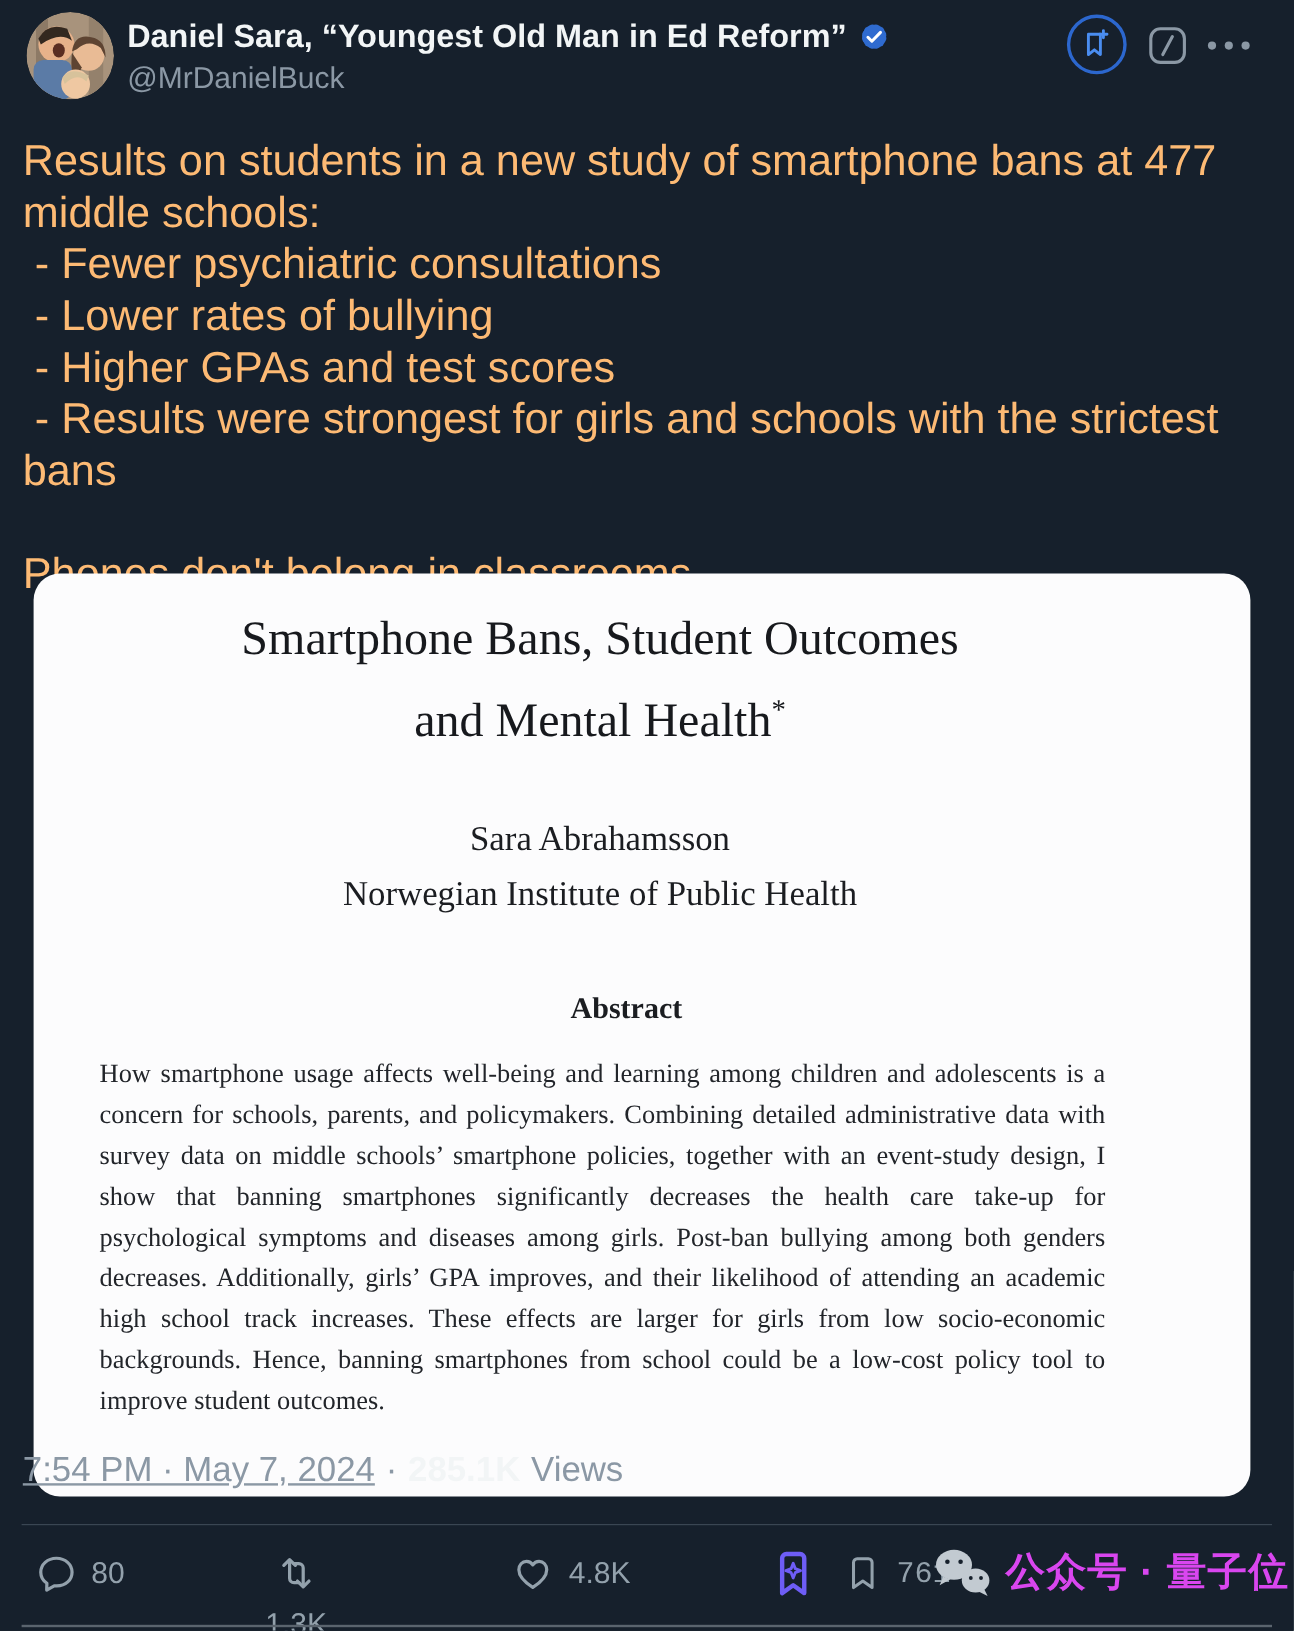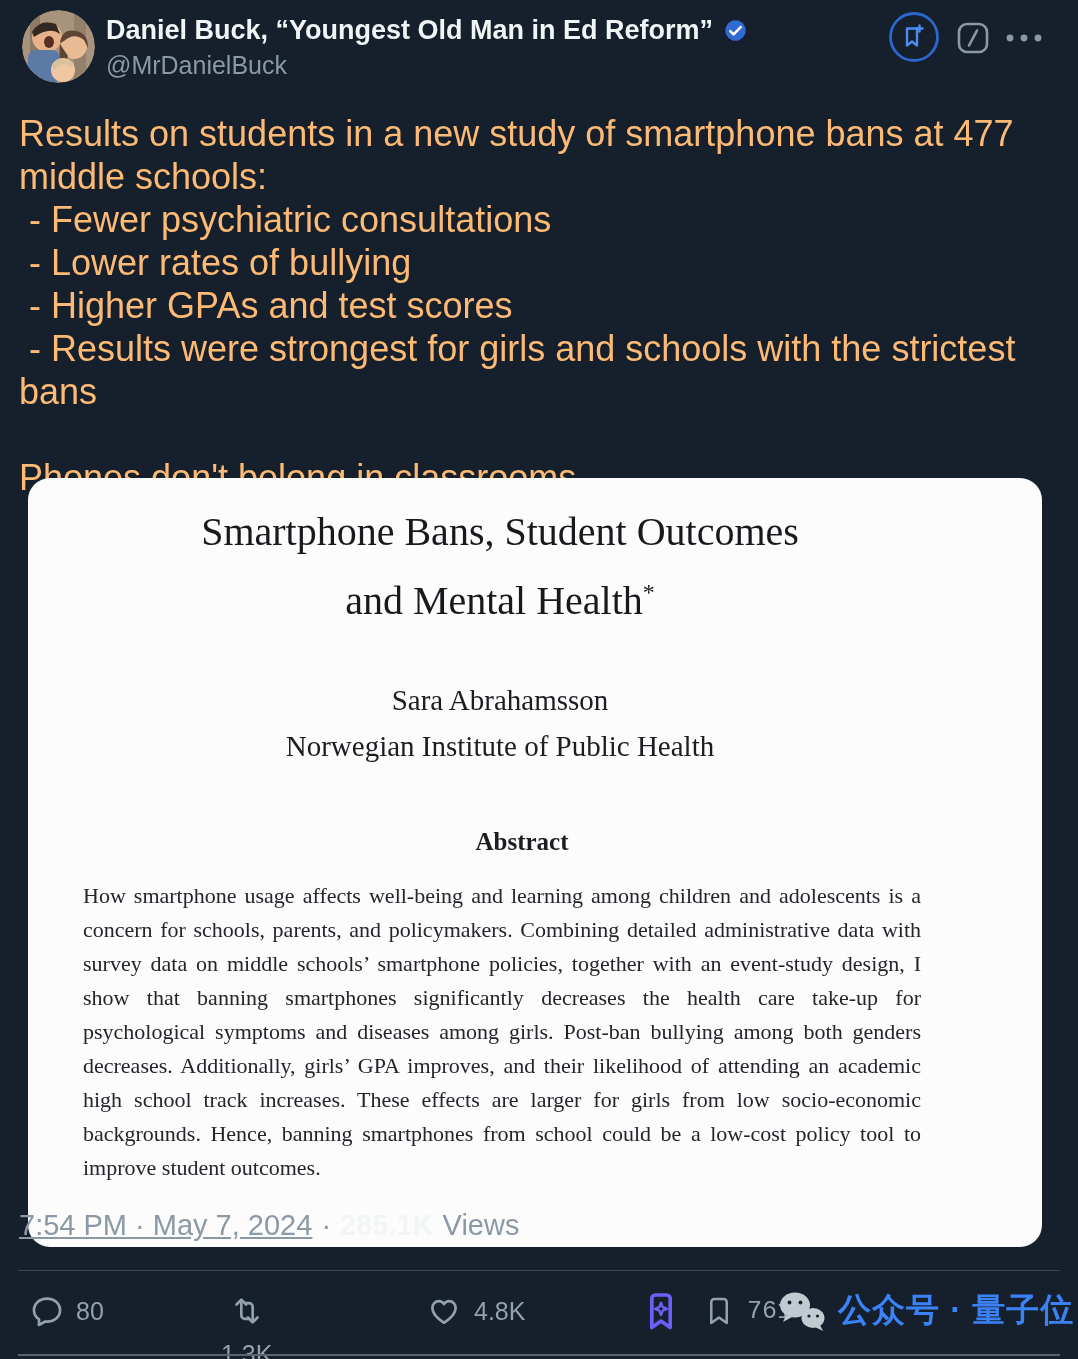--- a/index.html
+++ b/index.html
@@ -46,21 +46,21 @@
   #divider-top{top:1270px;}
   #divider-bottom{top:1354px;height:2px;background:#5a646e;}
   
   .action{position:absolute;top:1294px;display:flex;align-items:center;gap:12px;cursor:pointer;}
   .action .count{font-size:25px;color:#93a1ac;}
   #action-reply{left:30px;}
   #action-repost{left:221px;flex-direction:column;}
   #action-like{left:426px;}
   #action-sparkle{left:644px;top:1292px;}
   #action-bookmark{left:703px;font-family:Liberation Mono, monospace;}
-  .watermark{position:absolute;left:776px;top:1288px;display:flex;align-items:flex-end;gap:10px;color:#3b82f6;}
+  .watermark{position:absolute;left:776px;top:1288px;display:flex;align-items:flex-start;gap:10px;color:#d946ef;}
   .watermark-text{font-size:33px;font-weight:700;letter-spacing:1px;white-space:nowrap;}
   svg{display:block;}
 </style>
 </head>
 <body>
 
 <div id="app">
 
   <div class="avatar">
     <svg width="73" height="73" viewBox="0 0 73 73">
@@ -83,21 +83,21 @@
         <path d="M38 33 Q40 18 54 21 Q66 23 66 38 L62 30 Q52 22 42 31 Z" fill="#5e4432"></path>
         <path d="M38 34 Q36 52 42 58 L46 46 Z" fill="#5e4432"></path>
 
         <circle cx="41" cy="60" r="12" fill="#efc8a2"></circle>
         <path d="M30 55 Q36 45 52 53 L50 58 Q42 50 32 60 Z" fill="#d7c29b"></path>
       </g>
     </svg>
   </div>
 
   <div class="display-name">
-    <span>Daniel Buck, “Youngest Old Man in Ed Reform”</span>
+    <span>Daniel Sara, “Youngest Old Man in Ed Reform”</span>
     <span>
       <svg width="29" height="29" viewBox="0 0 30 30">
         <g fill="#2f6bd0">
           <rect x="6" y="6" width="18" height="18" rx="5"></rect>
           <rect x="6" y="6" width="18" height="18" rx="5" transform="rotate(30 15 15)"></rect>
           <rect x="6" y="6" width="18" height="18" rx="5" transform="rotate(60 15 15)"></rect>
         </g>
         <path d="M9.6 15.6l3.4 3.4 7.4-7.6" fill="none" stroke="#ffffff" stroke-width="2.6" stroke-linecap="round" stroke-linejoin="round"></path>
       </svg>
     </span>

